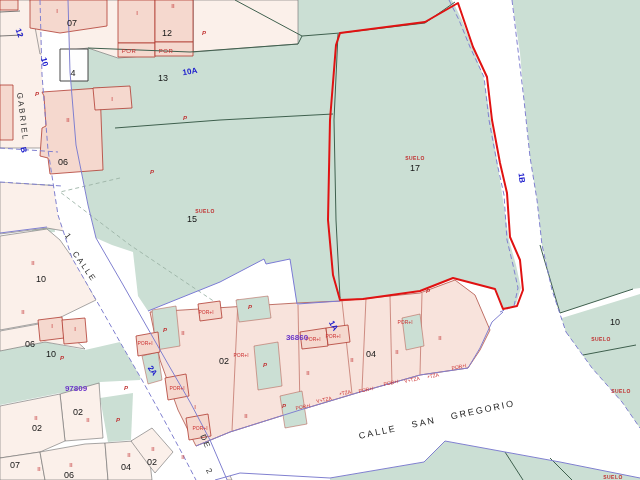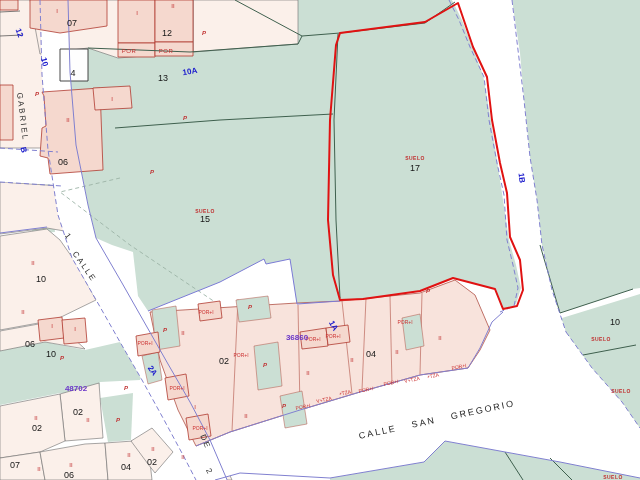--- a/index.html
+++ b/index.html
@@ -130,21 +130,21 @@
       <span class="lbl lbl-roadcode" style="left: 23px; top: 150px; transform: translate(-50%, -50%) rotate(78deg);">B</span>
       <span class="lbl lbl-roadcode" style="left: 190px; top: 72px; transform: translate(-50%, -50%) rotate(-10deg);">10A</span>
       <span class="lbl lbl-roadcode" style="left: 521px; top: 178px; transform: translate(-50%, -50%) rotate(83deg);">1B</span>
       <span class="lbl lbl-roadcode" style="left: 152px; top: 371px; transform: translate(-50%, -50%) rotate(55deg);">2A</span>
       <span class="lbl lbl-roadcode" style="left: 333px; top: 326px; transform: translate(-50%, -50%) rotate(62deg);">1A</span>
       <span class="lbl lbl-parcel" style="left: 72px; top: 23px; transform: translate(-50%, -50%) rotate(0deg);">07</span>
       <span class="lbl lbl-parcel" style="left: 167px; top: 33px; transform: translate(-50%, -50%) rotate(0deg);">12</span>
       <span class="lbl lbl-parcel" style="left: 73px; top: 73px; transform: translate(-50%, -50%) rotate(0deg);">4</span>
       <span class="lbl lbl-parcel" style="left: 163px; top: 78px; transform: translate(-50%, -50%) rotate(0deg);">13</span>
       <span class="lbl lbl-parcel" style="left: 63px; top: 162px; transform: translate(-50%, -50%) rotate(0deg);">06</span>
-      <span class="lbl lbl-parcel" style="left: 205px; top: 219px; transform: translate(-50%, -50%) rotate(0deg);">15</span>
+      <span class="lbl lbl-parcel" style="left: 192px; top: 219px; transform: translate(-50%, -50%) rotate(0deg);">15</span>
       <span class="lbl lbl-parcel" style="left: 415px; top: 168px; transform: translate(-50%, -50%) rotate(0deg);">17</span>
       <span class="lbl lbl-parcel" style="left: 41px; top: 279px; transform: translate(-50%, -50%) rotate(0deg);">10</span>
       <span class="lbl lbl-parcel" style="left: 30px; top: 344px; transform: translate(-50%, -50%) rotate(0deg);">06</span>
       <span class="lbl lbl-parcel" style="left: 51px; top: 354px; transform: translate(-50%, -50%) rotate(0deg);">10</span>
       <span class="lbl lbl-parcel" style="left: 78px; top: 412px; transform: translate(-50%, -50%) rotate(0deg);">02</span>
       <span class="lbl lbl-parcel" style="left: 37px; top: 428px; transform: translate(-50%, -50%) rotate(0deg);">02</span>
       <span class="lbl lbl-parcel" style="left: 15px; top: 465px; transform: translate(-50%, -50%) rotate(0deg);">07</span>
       <span class="lbl lbl-parcel" style="left: 69px; top: 475px; transform: translate(-50%, -50%) rotate(0deg);">06</span>
       <span class="lbl lbl-parcel" style="left: 126px; top: 467px; transform: translate(-50%, -50%) rotate(0deg);">04</span>
       <span class="lbl lbl-parcel" style="left: 152px; top: 462px; transform: translate(-50%, -50%) rotate(0deg);">02</span>
@@ -202,16 +202,16 @@
       <span class="lbl lbl-pmark" style="left: 37px; top: 94px; transform: translate(-50%, -50%) rotate(0deg);">P</span>
       <span class="lbl lbl-pmark" style="left: 152px; top: 172px; transform: translate(-50%, -50%) rotate(0deg);">P</span>
       <span class="lbl lbl-pmark" style="left: 62px; top: 358px; transform: translate(-50%, -50%) rotate(0deg);">P</span>
       <span class="lbl lbl-pmark" style="left: 118px; top: 420px; transform: translate(-50%, -50%) rotate(0deg);">P</span>
       <span class="lbl lbl-pmark" style="left: 126px; top: 388px; transform: translate(-50%, -50%) rotate(0deg);">P</span>
       <span class="lbl lbl-pmark" style="left: 165px; top: 330px; transform: translate(-50%, -50%) rotate(0deg);">P</span>
       <span class="lbl lbl-pmark" style="left: 250px; top: 307px; transform: translate(-50%, -50%) rotate(0deg);">P</span>
       <span class="lbl lbl-pmark" style="left: 265px; top: 365px; transform: translate(-50%, -50%) rotate(0deg);">P</span>
       <span class="lbl lbl-pmark" style="left: 284px; top: 406px; transform: translate(-50%, -50%) rotate(0deg);">P</span>
       <span class="lbl lbl-pmark" style="left: 428px; top: 291px; transform: translate(-50%, -50%) rotate(0deg);">P</span>
-      <span class="lbl lbl-block" style="left: 76px; top: 389px; transform: translate(-50%, -50%) rotate(0deg);">48702</span>
+      <span class="lbl lbl-block" style="left: 76px; top: 389px; transform: translate(-50%, -50%) rotate(0deg);">97809</span>
       <span class="lbl lbl-block" style="left: 297px; top: 338px; transform: translate(-50%, -50%) rotate(0deg);">36860</span>
     </div>
 </div>
 
 </body></html>

